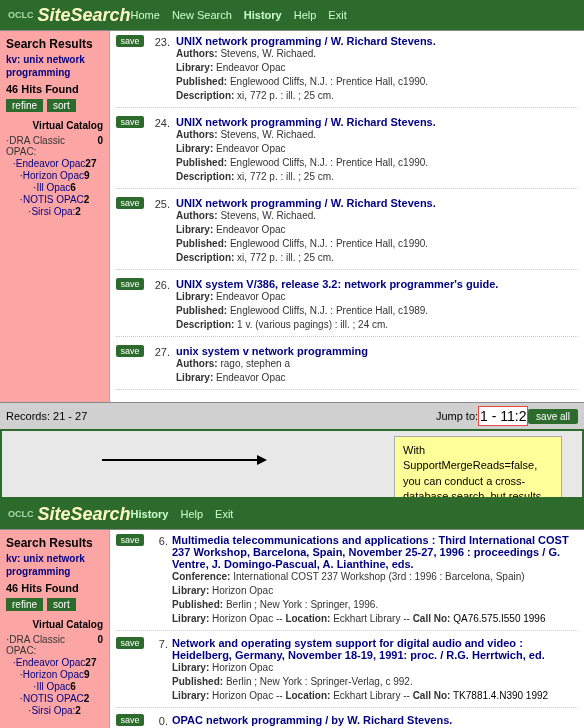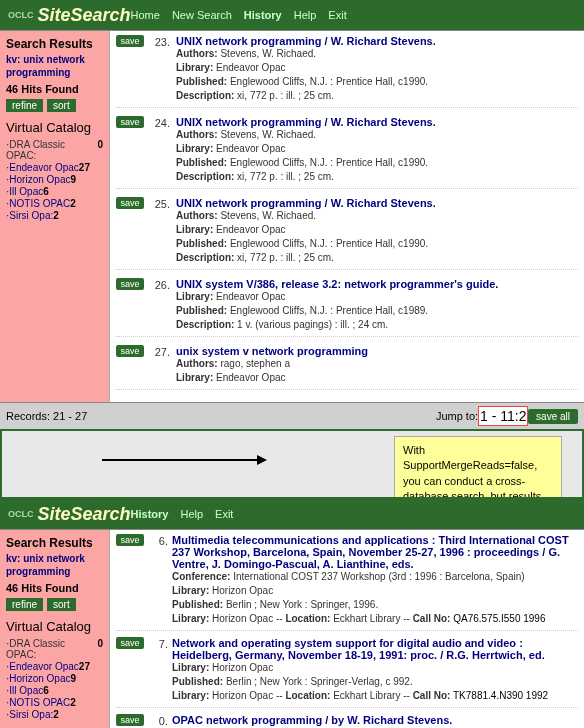--- a/index.html
+++ b/index.html
@@ -82,29 +82,30 @@
     .btn-small {
       background: #2d6b2d;
       color: #fff;
       border: none;
       padding: 1px 6px;
       font-size: 10px;
       cursor: pointer;
       border-radius: 0;
     }
     .virtual-catalog-title {
-      font-weight: normal;
-      font-size: 13px;
+      font-weight: bold;
+      font-size: 10px;
       margin-bottom: 4px;
+      text-align: right;
     }
     .catalog-item {
       font-size: 10px;
       margin-bottom: 1px;
       display: flex;
-      justify-content: flex-start;
+      justify-content: center;
     }
     .catalog-item a {
       color: #000080;
       text-decoration: none;
       cursor: pointer;
     }
     .catalog-item .count {
       color: #000;
       font-weight: bold;
     }

